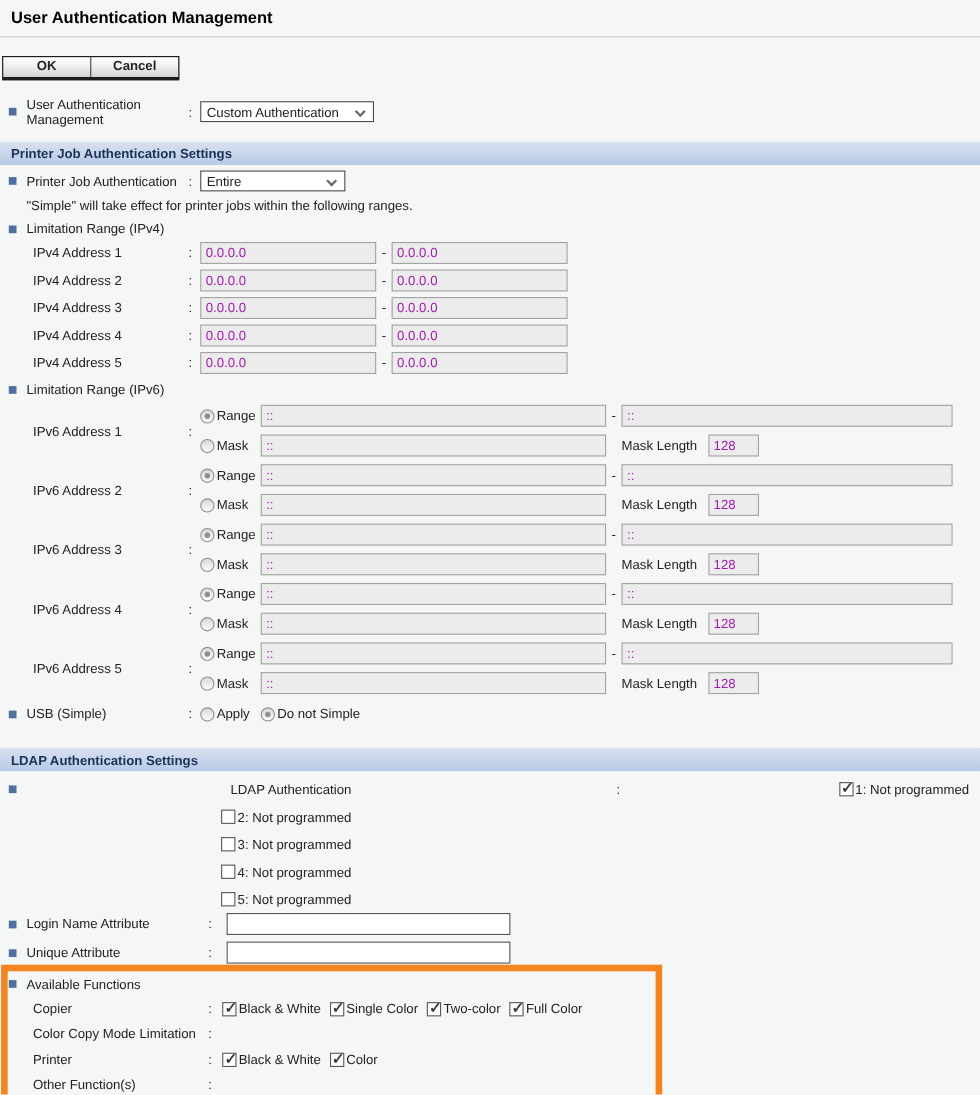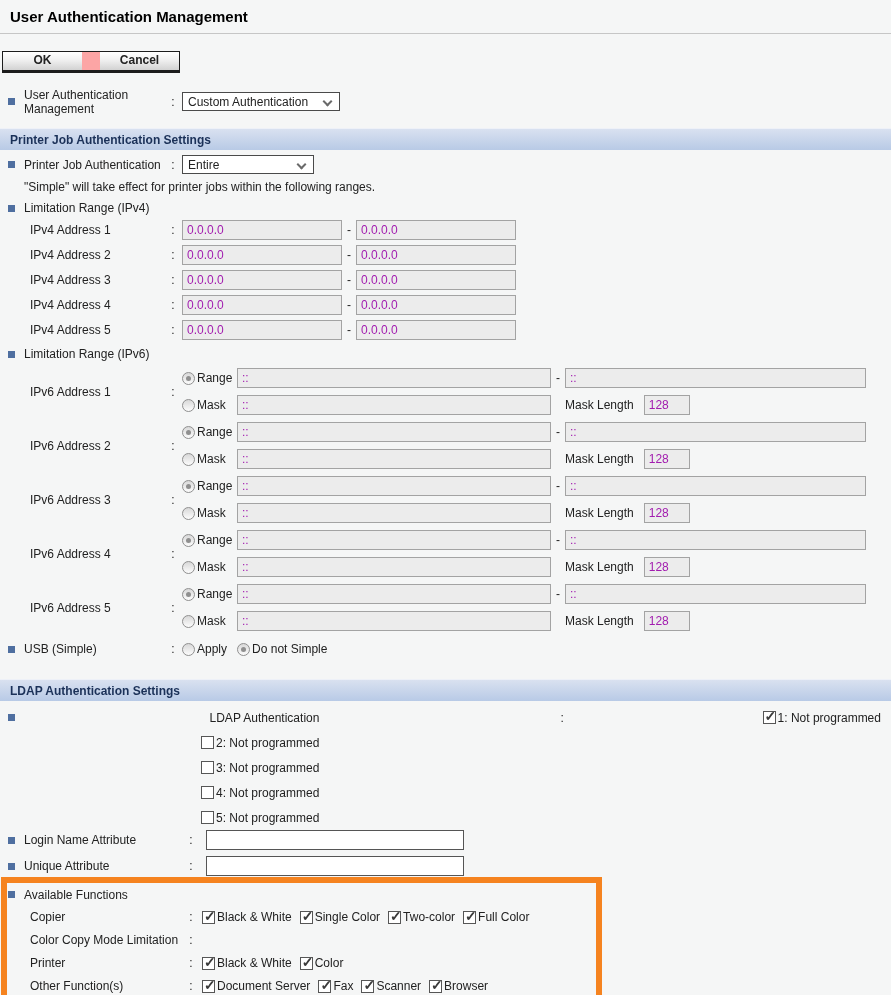--- a/index.html
+++ b/index.html
@@ -8,21 +8,21 @@
     width:891px; height:995px;
     background:#f5f6f6;
     font-family:"Liberation Sans", sans-serif;
     font-size:12px; color:#222;
     position:relative; overflow:hidden;
   }
   .page-title { font-size:15px; font-weight:bold; color:#000; padding:8px 0 8px 10px; }
   .hr { border-top:1px solid #c6c6c6; height:0; }
 
   
-  .btnbar { display:inline-flex; margin:17px 0 0 2px; border:1px solid #1c1c1c; border-bottom-width:3px; background:#fca5a5; gap:18px; }
+  .btnbar { display:inline-flex; margin:17px 0 0 2px; border:1px solid #1c1c1c; border-bottom-width:3px; background:#404040; gap:1px; }
   .btn { width:79px; height:18px; line-height:17px; text-align:center; font-weight:bold; font-size:12px;
          background:linear-gradient(#ffffff,#f0f0f0 45%,#d2d2d2); cursor:pointer; }
 
   
   .row { display:flex; align-items:center; }
   .bullet { width:7px; height:7px; background:#4f6fa0; flex:none; margin-right:9px; }
   .lv1 { padding-left:8px; }
   .sub { padding-left:30px; }
   .lbl-u { width:146px; flex:none; }
   .lbl-us { width:140px; flex:none; }
@@ -393,27 +393,17 @@
       <span class="chk on"></span>
       <span class="opt-label-tight">Black &amp; White</span>
       <span class="chk on"></span>
       <span class="opt-label-tight">Color</span>
     </span>
   </div>
 
   <div class="row af-row">
     <span class="lbl-ls">Other Function(s)</span>
     <span class="colon">:</span>
-    <span class="content-l">
-      <span class="chk on"></span>
-      <span class="opt-label-tight">Document Server</span>
-      <span class="chk on"></span>
-      <span class="opt-label-tight">Fax</span>
-      <span class="chk on"></span>
-      <span class="opt-label-tight">Scanner</span>
-      <span class="chk on"></span>
-      <span class="opt-label-tight">Browser</span>
-    </span>
   </div>
 </div>
 
 
 
 
 </body></html>

